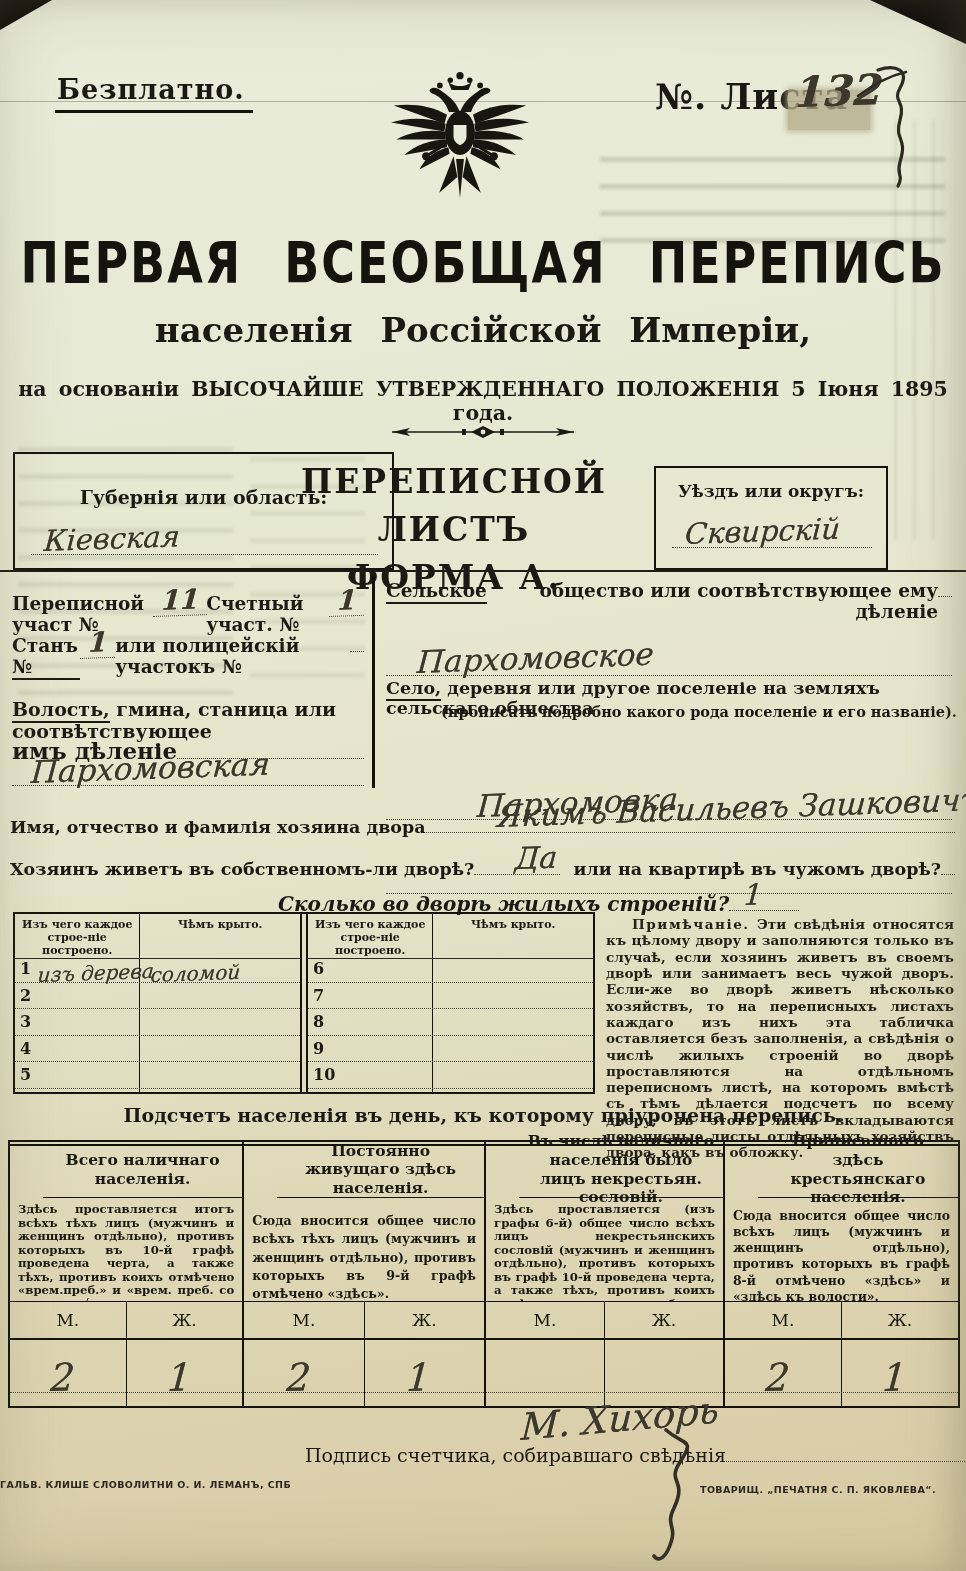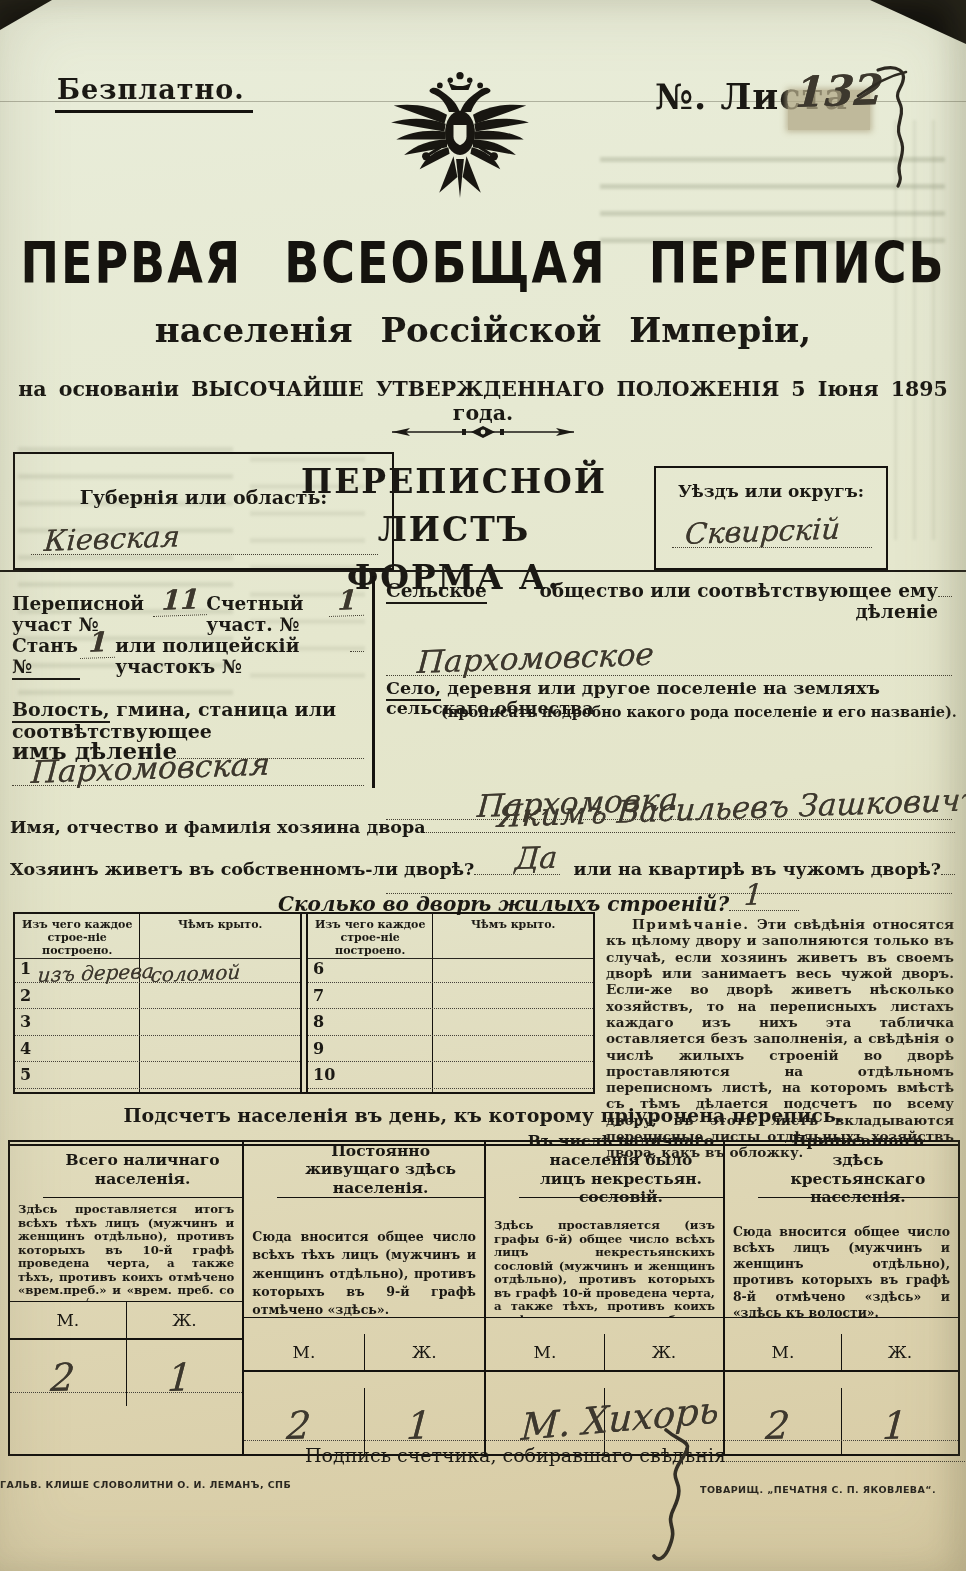--- a/index.html
+++ b/index.html
@@ -80,21 +80,21 @@
   .pnote{top:916px;left:606px;width:348px;font-size:13.6px;line-height:1.2;font-weight:bold;
          text-align:justify;color:#221f18;}
   .pnote .fw{letter-spacing:1.5px;}
   .pnote p{margin:0;text-indent:26px;}
   
   .theading{top:1104px;left:0;width:100%;text-align:center;font-size:19px;font-weight:bold;}
   .tally{top:1140px;left:8px;width:948px;border:2.5px solid #14120e;display:grid;
          grid-template-columns:24.5% 25.5% 25.2% 24.8%;position:absolute;background:transparent;}
   .tally::before{content:"";position:absolute;top:2px;left:0;right:0;border-top:2px solid #14120e;}
   .cc{display:flex;flex-direction:column;}
-  .cc + .cc{border-left:2px solid #14120e;gap:16px;}
+  .cc + .cc{border-left:2px solid #14120e;}
   .cc-title{height:56px;display:flex;align-items:center;justify-content:center;text-align:center;
             font-size:15.5px;font-weight:bold;line-height:1.2;padding:2px 6px;border-bottom:1.5px solid #14120e;box-sizing:border-box;margin-left:33px;}
   .cc-desc{height:104px;padding:5px 8px 0 8px;font-size:11.7px;line-height:1.16;font-weight:bold;
            text-align:justify;overflow:hidden;border-bottom:1.5px solid #14120e;box-sizing:border-box;}
   .cc-mf{display:flex;height:38px;border-bottom:2px solid #14120e;box-sizing:border-box;}
   .mf{flex:1;display:flex;align-items:center;justify-content:center;font-size:17px;}
   .mf + .mf{border-left:1.5px solid #14120e;}
   .cc-vals{display:flex;height:66px;position:relative;}
   .cc-vals::after{content:"";position:absolute;left:0;right:0;bottom:13px;border-top:1.5px dotted #45413a;}
   .vc{flex:1;position:relative;}

